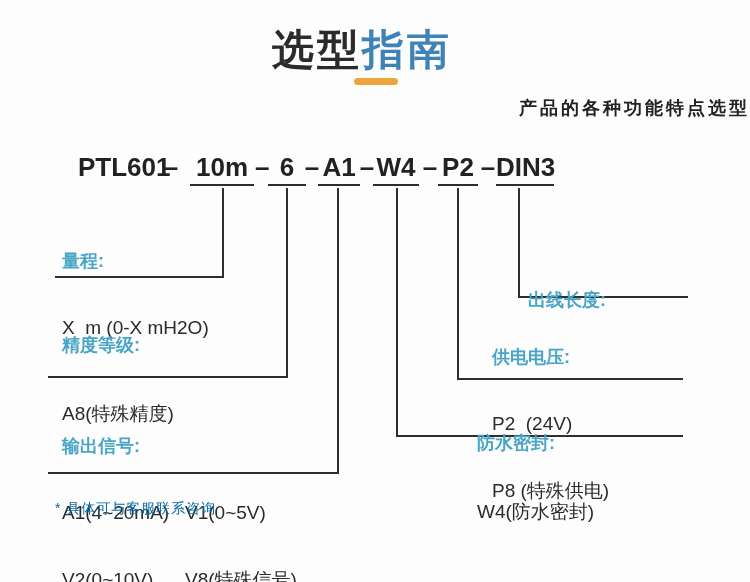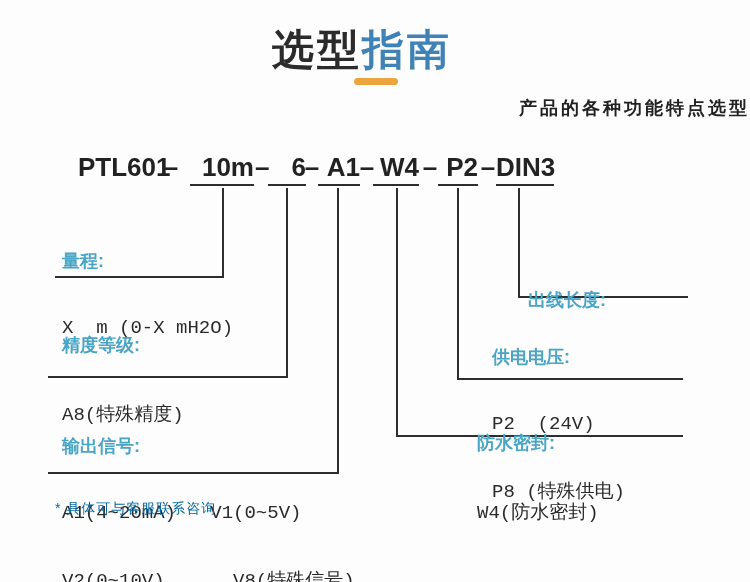--- a/index.html
+++ b/index.html
@@ -38,33 +38,33 @@
   }
 
   
   .model-row{position:absolute;top:0;left:0;width:750px;height:190px;font-weight:600;padding-left:23px;}
   .model-piece{
     position:absolute;top:150px;height:36px;line-height:34px;
     font-size:26px;color:#222;white-space:pre;
   }
   .model-prefix{left:78px;}
   .model-seg{
-    text-align:right;
+    text-align:center;
     border-bottom:2px solid var(--line);
   }
   .dash{text-align:center;}
 
   
   svg.connectors{position:absolute;top:0;left:0;pointer-events:none;}
   svg.connectors polyline{fill:none;stroke:var(--line);stroke-width:2;}
 
   
   .section{position:absolute;white-space:pre;}
   .sec-label{font-size:18px;font-weight:600;color:var(--label-blue);margin-bottom:8px;}
-  .sec-row{font-size:19px;color:#2a2a2a;margin-bottom:7px;font-family:Liberation Mono, monospace;}
+  .sec-row{font-size:19px;color:#2a2a2a;margin-bottom:7px;}
 
   .footnote{
     position:absolute;top:500px;left:55px;
     font-size:14px;color:#0369a1;letter-spacing:1px;
   }
 </style>
 </head>
 <body>
 
 <div class="stage">

